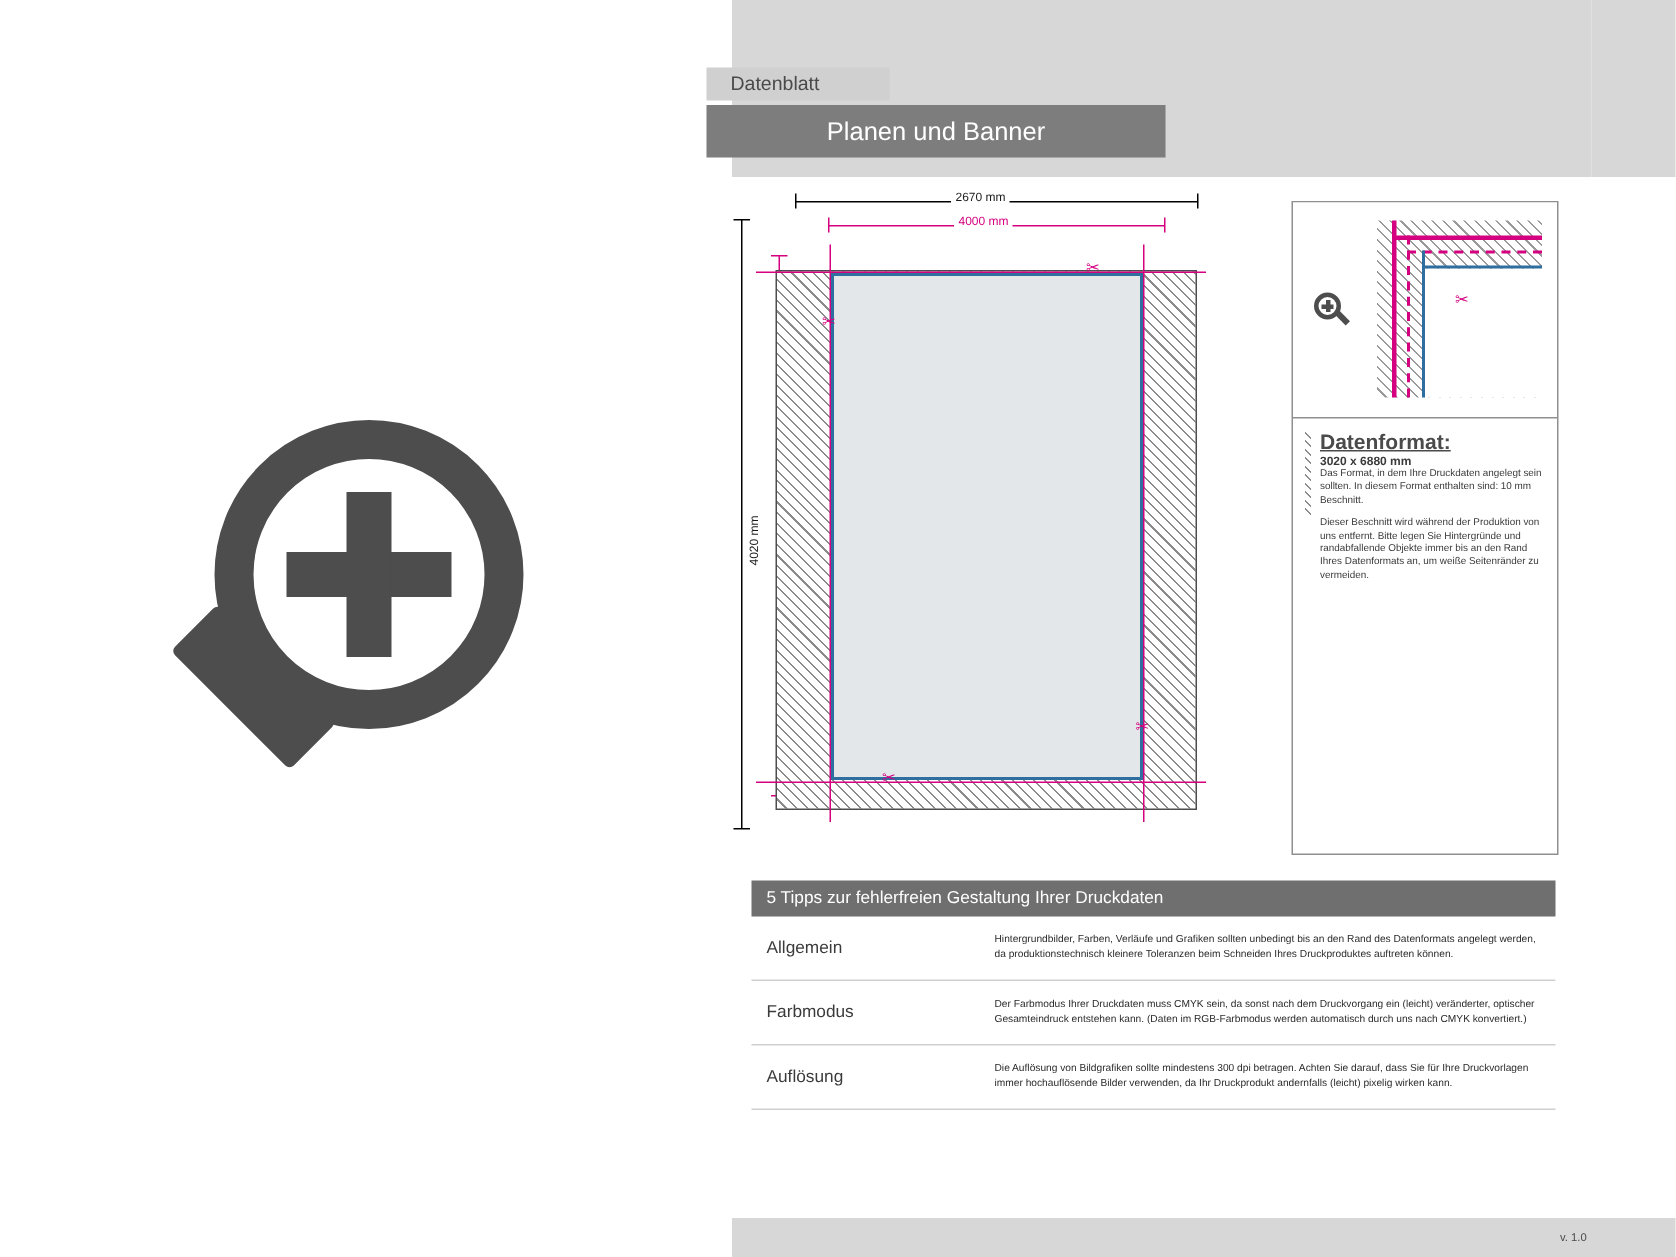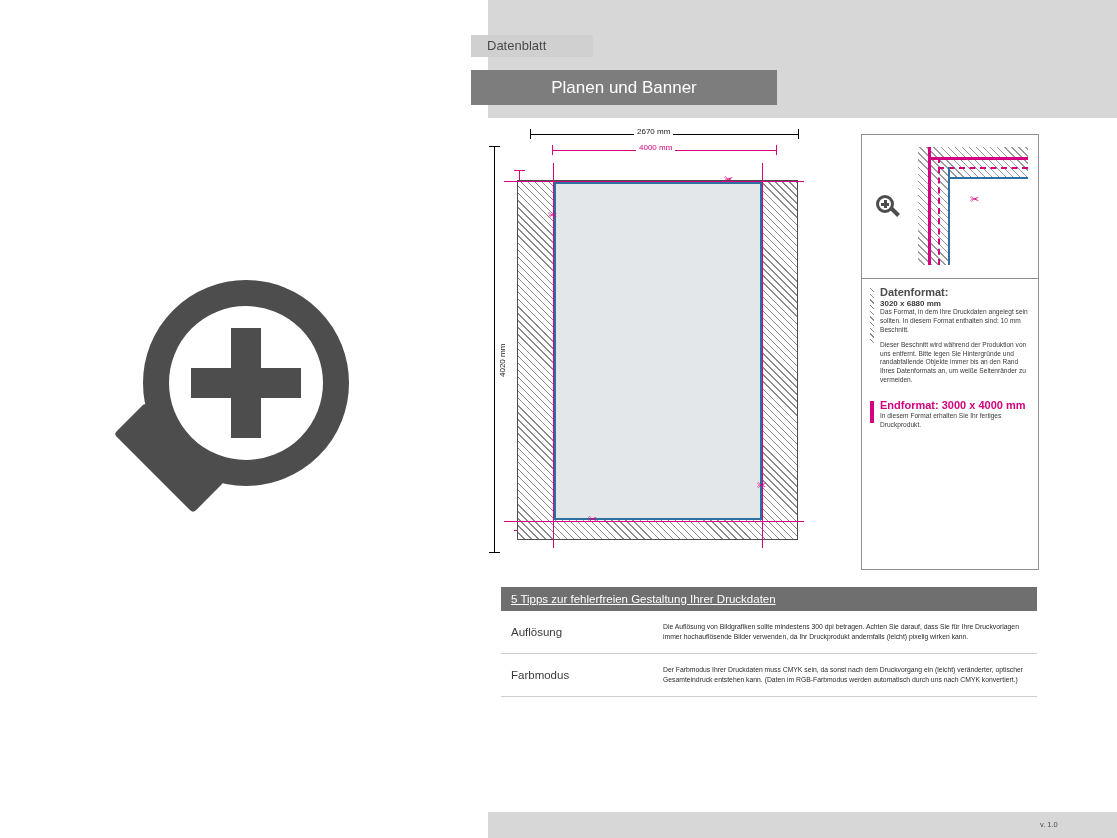--- a/index.html
+++ b/index.html
@@ -109,21 +109,21 @@
     top: 0;
     width: 20px;
     height: 838px;
     background: #ffffff;
   }
 
   
   .tab-datenblatt {
     position: absolute;
     left: 471px;
-    top: 35px;
+    top: 45px;
     width: 122px;
     height: 22px;
     background: #d0d0d0;
     color: #4a4a4a;
     font-size: 13px;
     line-height: 22px;
     padding-left: 16px;
     box-sizing: border-box;
   }
   .title-bar {
@@ -331,23 +331,24 @@
     width: 4px;
   }
   .sw-hatch {
     height: 56px;
     background: repeating-linear-gradient(45deg,
       #ffffff 0px, #ffffff 3px, #8b8b8b 3px, #8b8b8b 4px);
   }
   .sw-magenta { height: 22px; background: #d4007f; }
   .sw-blue { height: 60px; background: #2f6f9f; }
   .legend-title {
-    font-size: 11px;
+    font-size: 14px;
     font-weight: bold;
     margin: 0 0 1px 0;
+    text-decoration: underline;
   }
   .legend-title.gray { color: #4a4a4a; }
   .legend-title.magenta { color: #d4007f; }
   .legend-title.blue { color: #2f6f9f; }
   .legend-sub {
     font-size: 7px;
     color: #2f6f9f;
     margin: 0 0 1px 0;
   }
   .legend-strong {
@@ -370,21 +371,20 @@
     left: 501px;
     top: 587px;
     width: 536px;
     height: 24px;
     background: #6f6f6f;
     color: #ffffff;
     font-size: 11.5px;
     line-height: 24px;
     padding-left: 10px;
     box-sizing: border-box;
-    text-decoration: underline;
   }
   .tips-table {
     position: absolute;
     left: 501px;
     top: 611px;
     width: 536px;
   }
   .tip-row {
     display: flex;
     border-bottom: 1px solid #cfcfcf;
@@ -502,38 +502,37 @@
       <p class="legend-strong">3020 x 6880 mm</p>
       <p class="legend-text">Das Format, in dem Ihre Druckdaten angelegt sein sollten. In diesem Format enthalten sind: 10 mm Beschnitt.</p>
     </div>
 
     <div class="legend-block" style="padding-left:10px;">
       <p class="legend-text">Dieser Beschnitt wird während der Produktion von uns entfernt. Bitte legen Sie Hintergründe und randabfallende Objekte immer bis an den Rand Ihres Datenformats an, um weiße Seitenränder zu vermeiden.</p>
     </div>
 
     <div class="legend-gap"></div>
 
-    <div class="legend-block">
-      <div class="legend-swatch sw-magenta"></div>
-      <p class="legend-title magenta">Endformat: 3000 x 4000 mm</p>
-      <p class="legend-text">In diesem Format erhalten Sie Ihr fertiges Druckprodukt.</p>
-    </div>
 
     <div class="legend-gap"></div>
 
 
   </div>
 </div>
 
 <div class="tips-header">5 Tipps zur fehlerfreien Gestaltung Ihrer Druckdaten</div>
 
 <div class="tips-table">
   <div class="tip-row">
-    <div class="tip-label">Auflösung</div>
-    <div class="tip-text">Die Auflösung von Bildgrafiken sollte mindestens 300 dpi betragen. Achten Sie darauf, dass Sie für Ihre Druckvorlagen immer hochauflösende Bilder verwenden, da Ihr Druckprodukt andernfalls (leicht) pixelig wirken kann.</div>
+    <div class="tip-label">Allgemein</div>
+    <div class="tip-text">Hintergrundbilder, Farben, Verläufe und Grafiken sollten unbedingt bis an den Rand des Datenformats angelegt werden, da produktionstechnisch kleinere Toleranzen beim Schneiden Ihres Druckproduktes auftreten können.</div>
   </div>
   <div class="tip-row">
     <div class="tip-label">Farbmodus</div>
     <div class="tip-text">Der Farbmodus Ihrer Druckdaten muss CMYK sein, da sonst nach dem Druckvorgang ein (leicht) veränderter, optischer Gesamteindruck entstehen kann. (Daten im RGB-Farbmodus werden automatisch durch uns nach CMYK konvertiert.)</div>
   </div>
+  <div class="tip-row">
+    <div class="tip-label">Auflösung</div>
+    <div class="tip-text">Die Auflösung von Bildgrafiken sollte mindestens 300 dpi betragen. Achten Sie darauf, dass Sie für Ihre Druckvorlagen immer hochauflösende Bilder verwenden, da Ihr Druckprodukt andernfalls (leicht) pixelig wirken kann.</div>
+  </div>
 </div>
 
 <div class="version">v. 1.0</div>
 
 </body></html>

